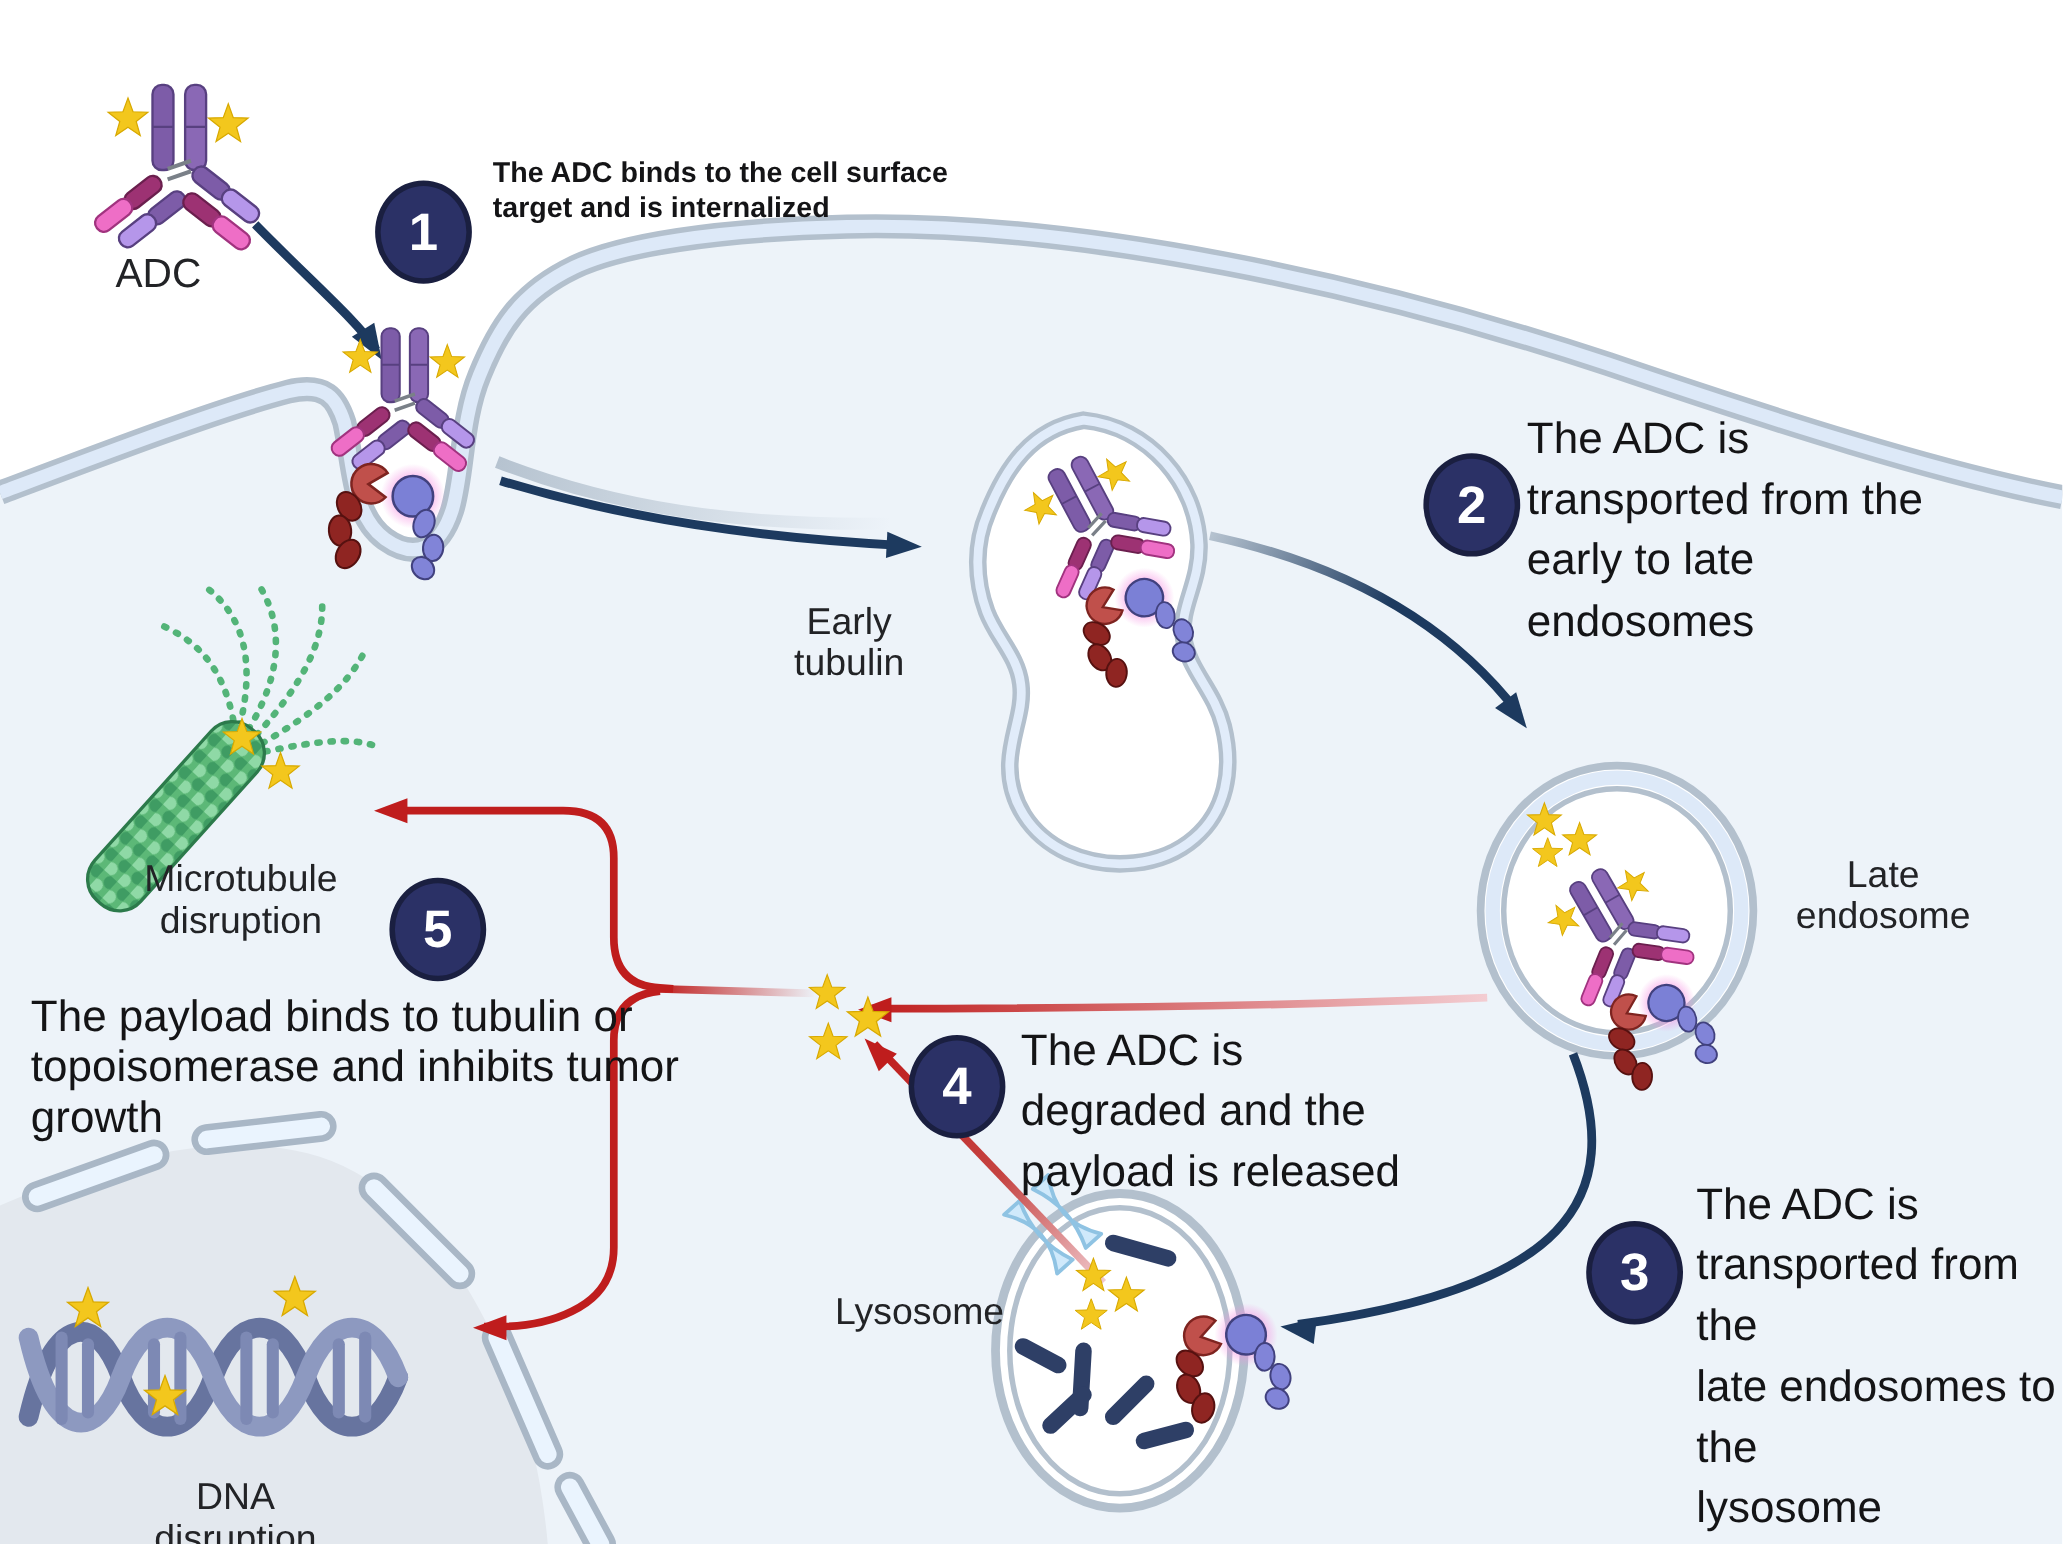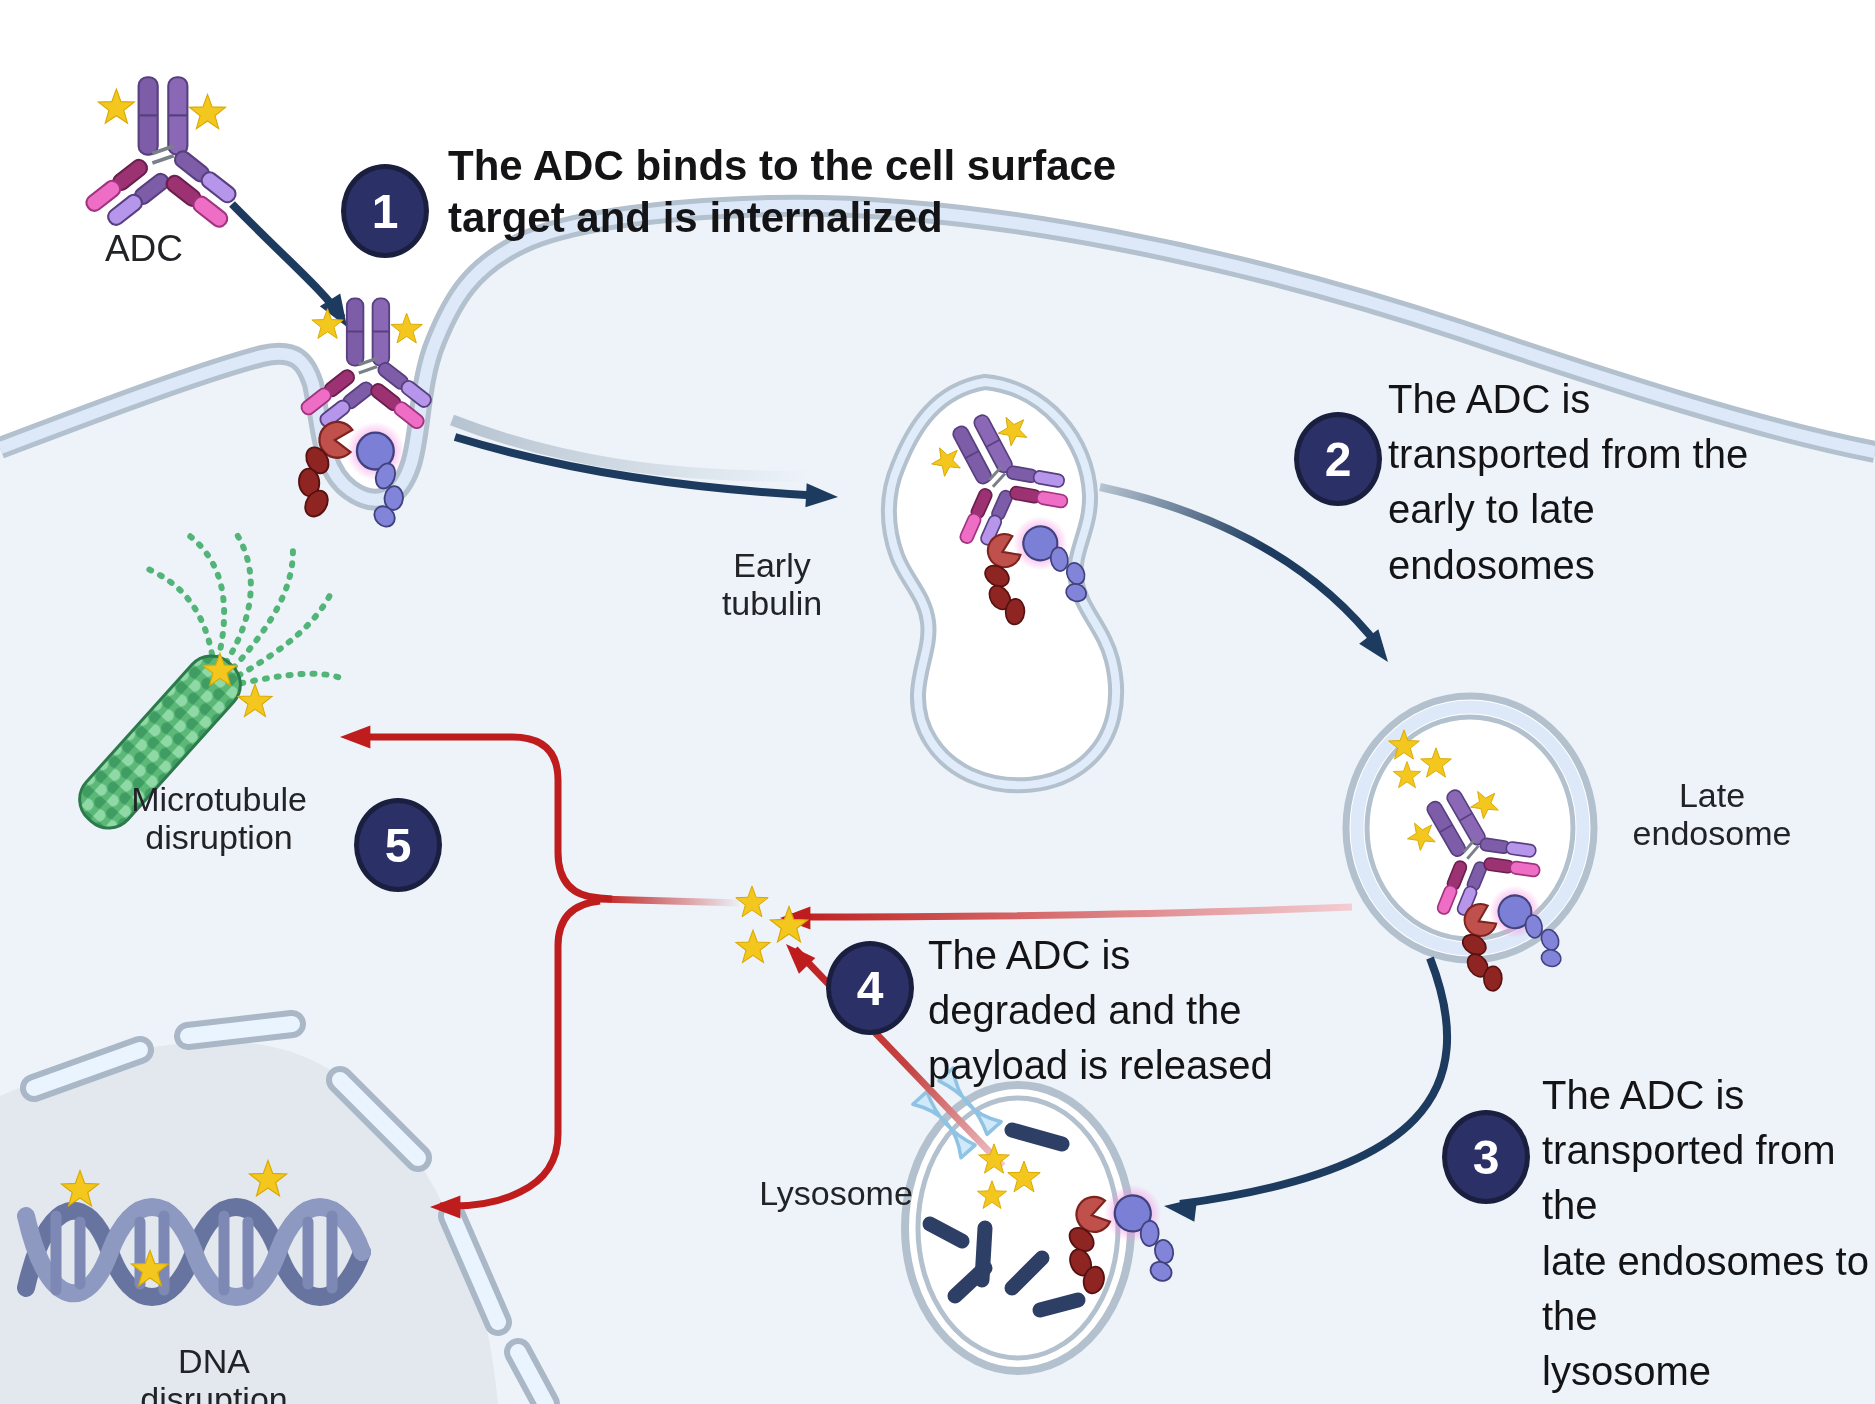--- a/index.html
+++ b/index.html
@@ -8,21 +8,21 @@
     font-family:"Liberation Sans", sans-serif;background:#ffffff;
   }
   .canvas svg.scene{position:absolute;left:0;top:0;}
   .lbl{
     position:absolute;font-weight:400;color:#222326;white-space:pre-line;
     text-align:center;transform:translate(-50%,0);font-size:34px;line-height:1.12;
   }
   .step-text{
     position:absolute;color:#141416;font-size:40px;line-height:1.38;white-space:pre-line;
   }
-  .step-text.bold{font-weight:700;font-size:42px;line-height:1.24;}
+  .step-text.bold{font-weight:700;font-size:26px;line-height:1.24;}
   .badge{
     position:absolute;width:88px;height:94px;box-sizing:border-box;
     background:#2b3166;border:5px solid #1a1f40;border-radius:50%;
     color:#ffffff;display:flex;align-items:center;justify-content:center;
     font-size:48px;font-weight:700;transform:translate(-50%,-50%);
   }
 </style>
 </head>
 <body>
 
@@ -282,20 +282,23 @@
 transported from the
 early to late
 endosomes</div>
   <div class="step-text" style="left:1542px;top:1068px">The ADC is
 transported from the
 late endosomes to the
 lysosome</div>
   <div class="step-text" style="left:928px;top:928px">The ADC is
 degraded and the
 payload is released</div>
+  <div class="step-text" style="left:28px;top:901px;line-height:1.15">The payload binds to tubulin or
+topoisomerase and inhibits tumor
+growth</div>
 
   <div class="lbl" style="left:144px;top:228px;font-size:37px">ADC</div>
   <div class="lbl" style="left:772px;top:546px">Early
 tubulin</div>
   <div class="lbl" style="left:1712px;top:776px">Late
 endosome</div>
   <div class="lbl" style="left:836px;top:1174px">Lysosome</div>
   <div class="lbl" style="left:219px;top:780px">Microtubule
 disruption</div>
   <div class="lbl" style="left:214px;top:1342px">DNA

